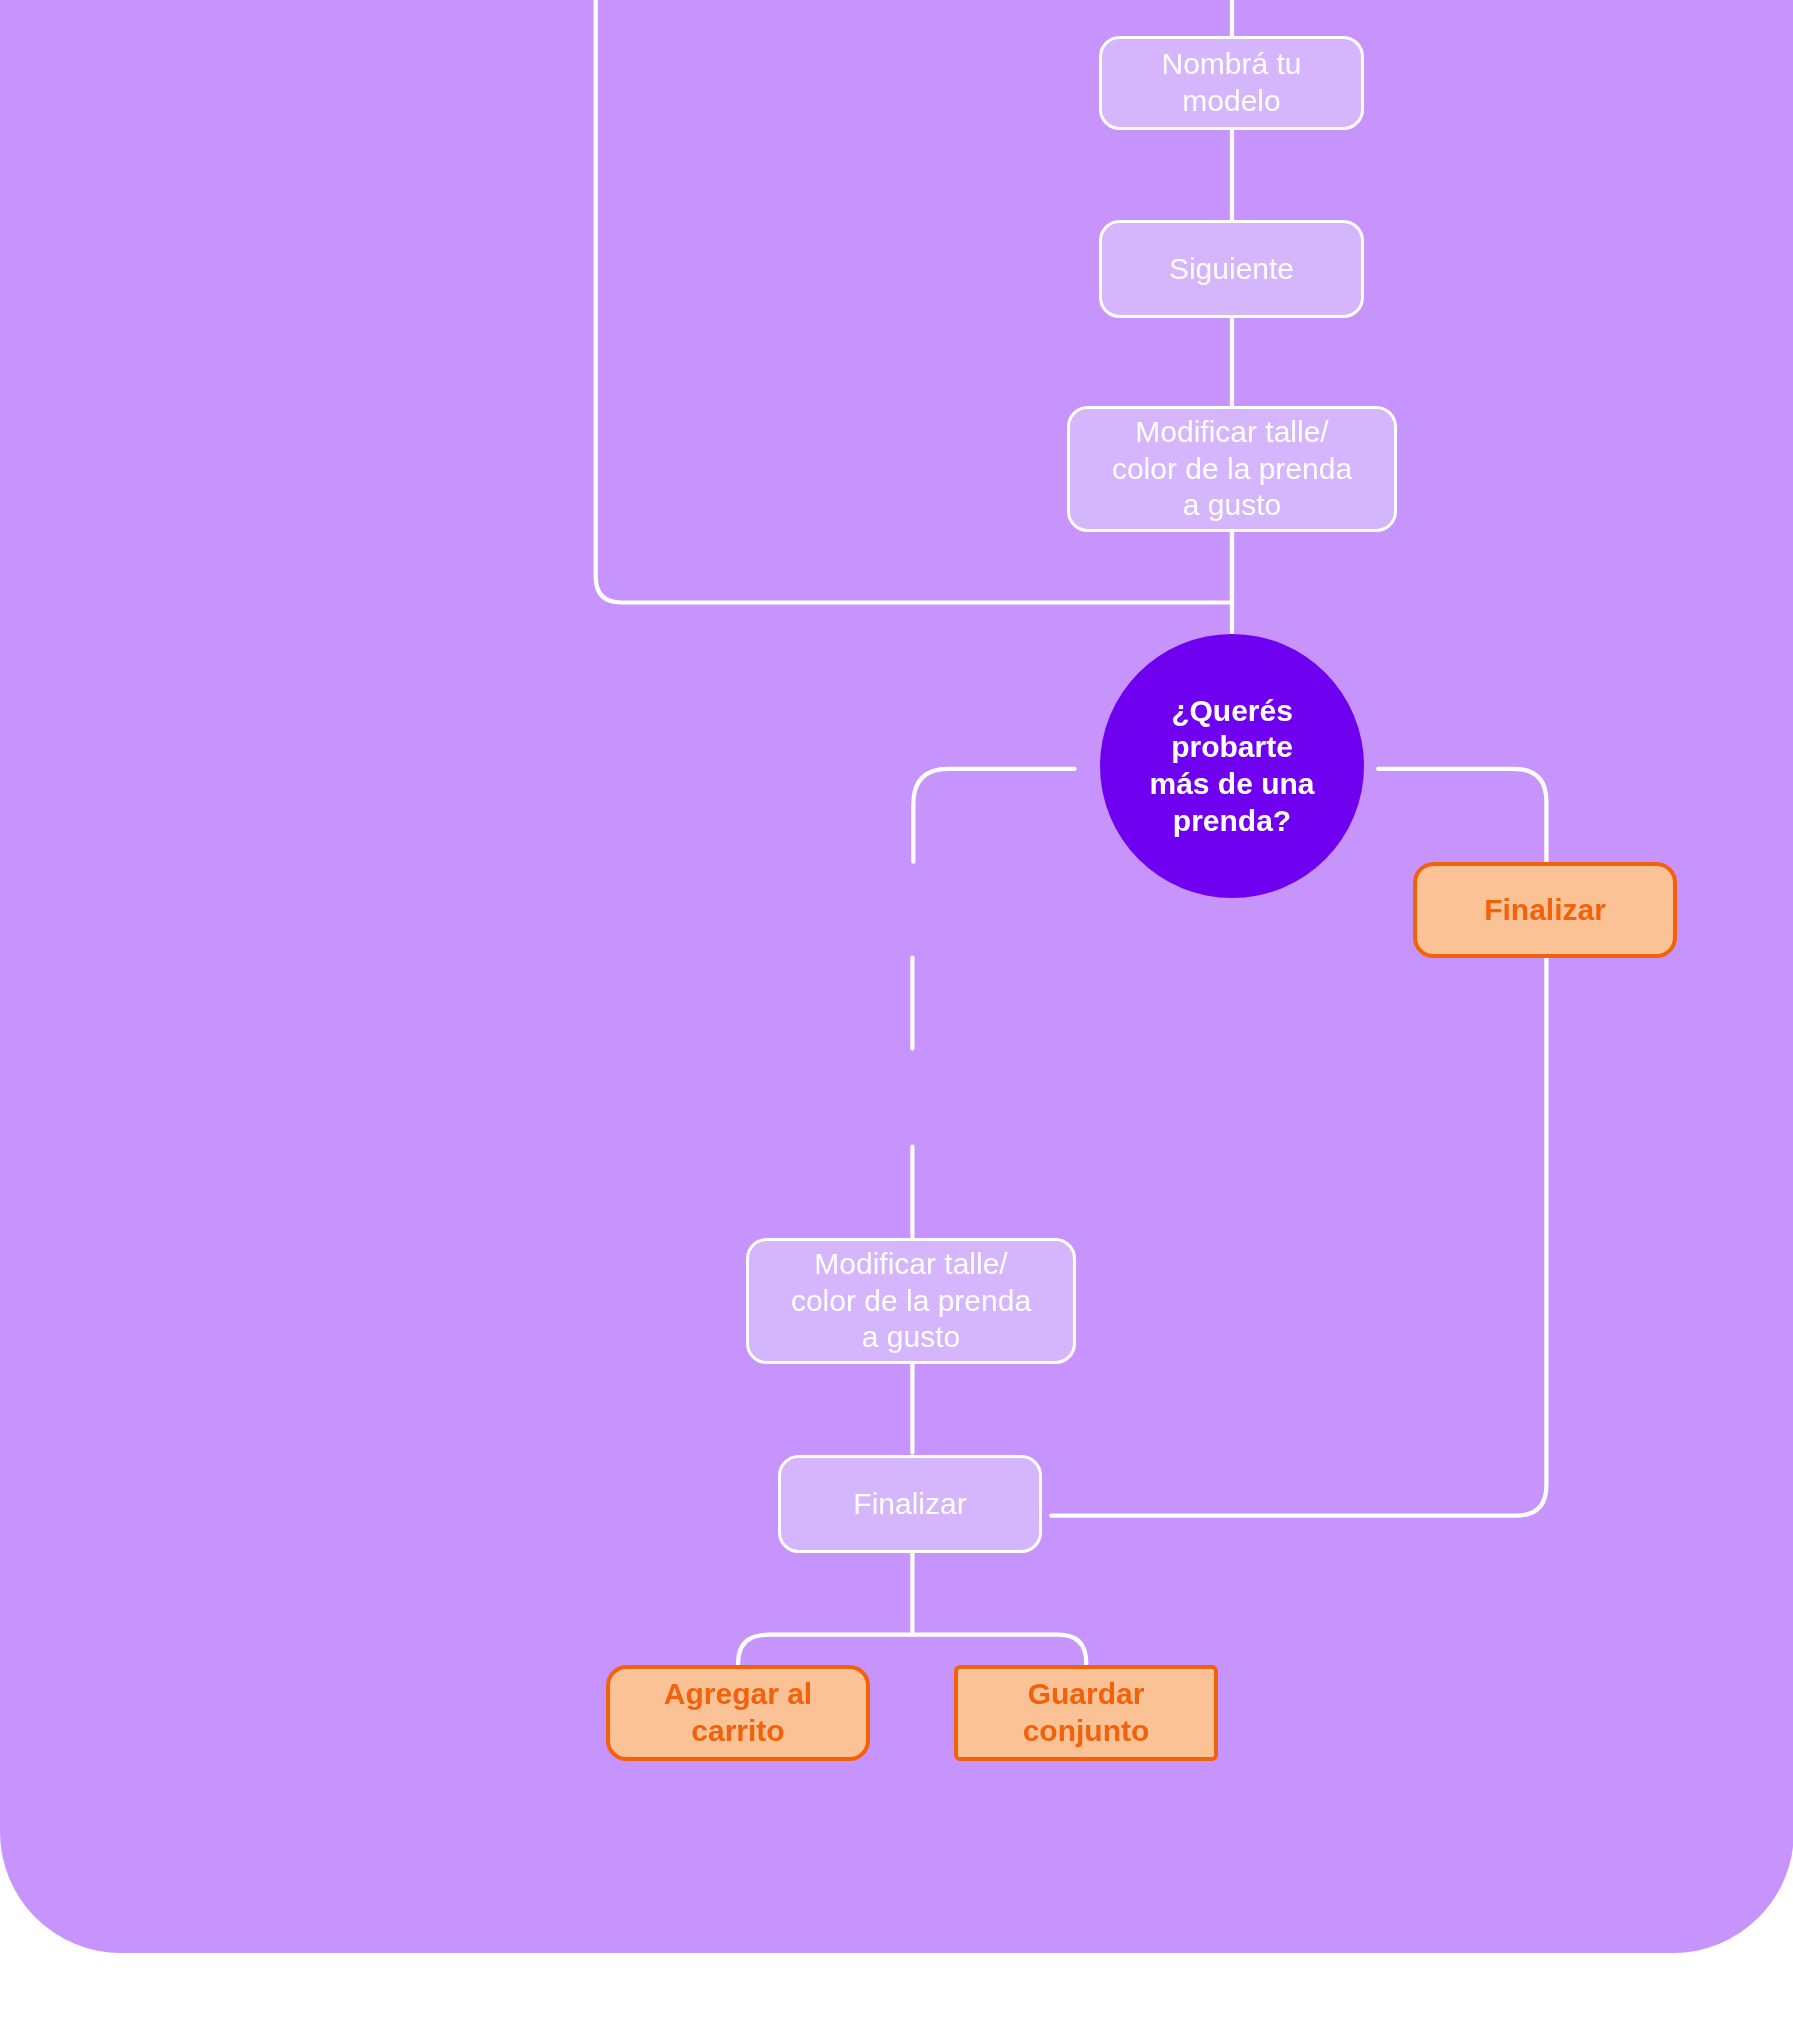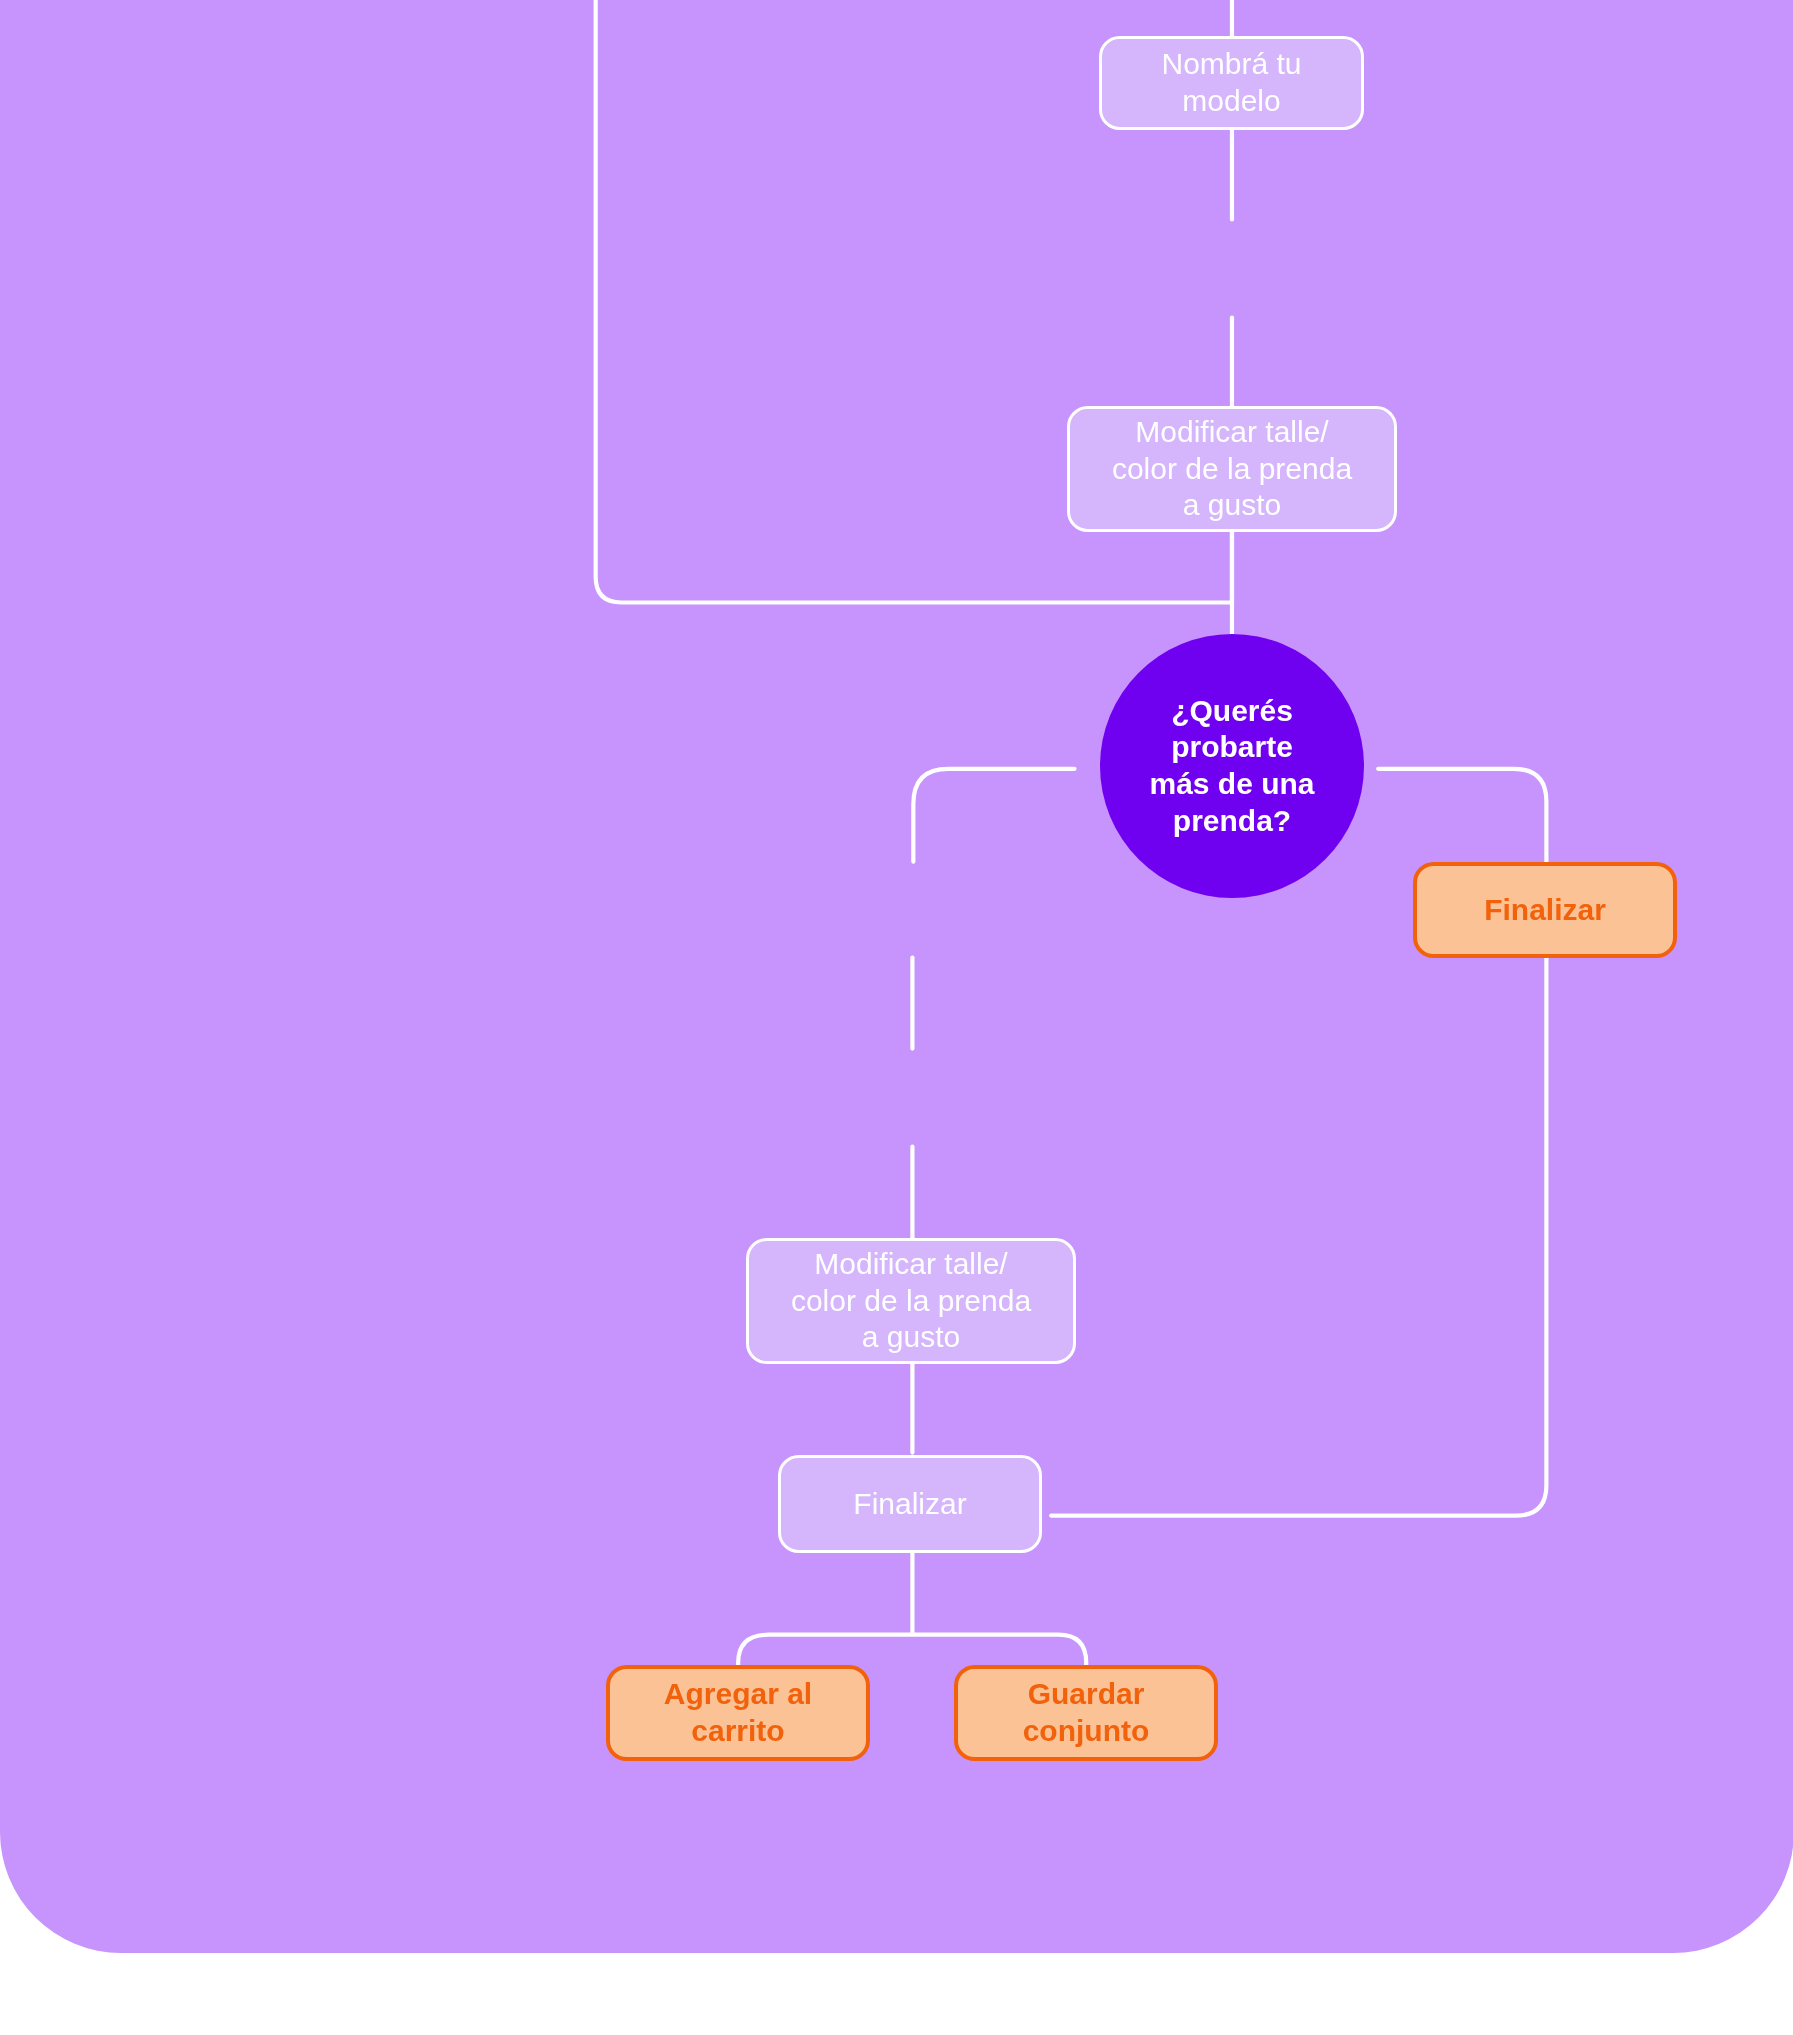--- a/index.html
+++ b/index.html
@@ -97,20 +97,21 @@
     <line x1="1953" y1="2920" x2="1953" y2="3110"></line>
 
     <path d="M 3310 2050 L 3310 3180 Q 3310 3245 3245 3245 L 2250 3245"></path>
 
     <path d="M 1953 3325 L 1953 3500 M 1580 3565 L 1580 3560 Q 1580 3500 1645 3500 L 2265 3500 Q 2325 3500 2325 3560 L 2325 3565"></path>
   </svg>
 
   <div class="node node-lilac" style="left:1099px; top:36px; width:265px; height:94px;">Nombrá tu
 modelo</div>
 
+  <div class="node node-lilac" style="left:1099px; top:220px; width:265px; height:98px;">Siguiente</div>
 
   <div class="node node-lilac" style="left:1067px; top:406px; width:330px; height:126px;">Modificar talle/
 color de la prenda
 a gusto</div>
 
   <div class="node node-decision" style="left:1100px; top:634px; width:264px; height:264px;text-align:center;">¿Querés
 probarte
 más de una
 prenda?</div>
 
@@ -120,17 +121,17 @@
 
   <div class="node node-lilac" style="left:746px; top:1238px; width:330px; height:126px;">Modificar talle/
 color de la prenda
 a gusto</div>
 
   <div class="node node-lilac" style="left:778px; top:1455px; width:264px; height:98px;">Finalizar</div>
 
   <div class="node node-orange" style="left:606px; top:1665px; width:264px; height:96px;">Agregar al
 carrito</div>
 
-  <div class="node node-orange" style="left:954px; top:1665px; width:264px; height:96px;">Guardar
+  <div class="node node-orange" style="left:954px; top:1665px; width:264px; height:96px;border-radius:6px;">Guardar
 conjunto</div>
 
 </div>
 
 
 </body></html>

